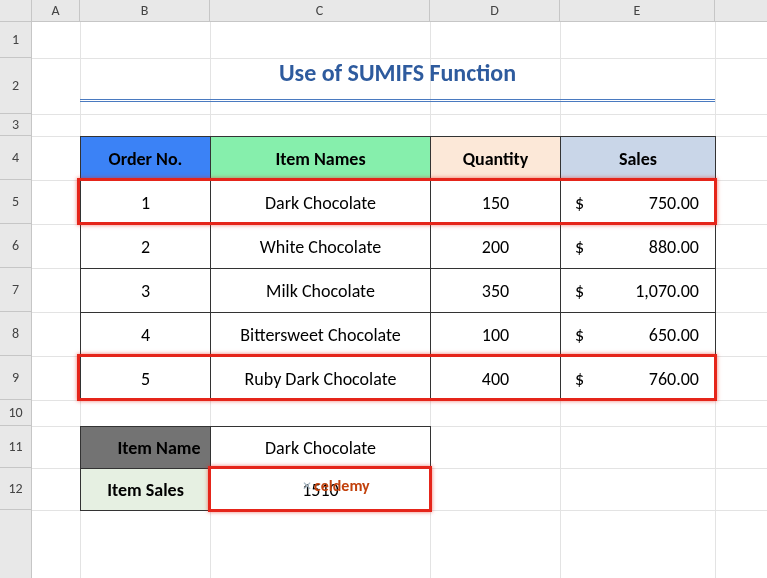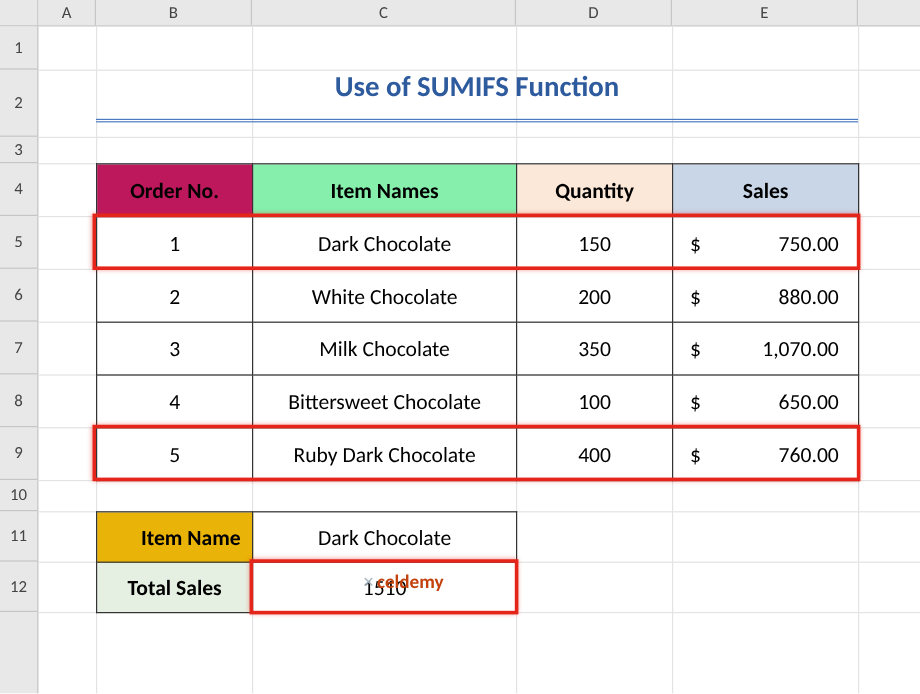--- a/index.html
+++ b/index.html
@@ -110,21 +110,21 @@
     border-collapse: collapse;
   }
   .tbl th, .tbl td {
     border: 1px solid #333;
     height: 44px;
     font-size: 18px;
     text-align: center;
     padding: 0 10px;
   }
   .tbl th { font-weight: bold; }
-  .th-b { width: 130px; background: #be185d; }
+  .th-b { width: 130px; background: #3b82f6; }
   .th-c { width: 220px; background: #86efac; }
   .th-d { width: 130px; background: #fce8d8; }
   .th-e { width: 155px; background: #c9d6e8; }
   .td-b { width: 130px; }
   .td-c { width: 220px; }
   .td-d { width: 130px; }
   .td-e { width: 155px; text-align: left; padding-left: 12px; }
   .sales-wrap {
     display: flex;
     justify-content: space-between;
@@ -141,21 +141,21 @@
     border-collapse: collapse;
   }
   .sub th, .sub td {
     border: 1px solid #333;
     height: 42px;
     font-size: 18px;
     text-align: center;
   }
   .sub-b { width: 130px; font-weight: bold; }
   .sub-c { width: 220px; }
-  .sub-itemname { background: #eab308; padding-left: 28px; }
+  .sub-itemname { background: #737373; padding-left: 28px; }
   .sub-total { background: #e6f0e2; }
 
   
   .hl {
     position: absolute;
     border: 3px solid #e5251a;
     pointer-events: none;
     box-shadow: 0 0 4px rgba(229,37,26,0.6);
   }
 
@@ -292,21 +292,21 @@
       </tbody>
         </table>
 
       <table class="sub">
         <tbody>
             <tr>
           <th class="sub-b sub-itemname">Item Name</th>
           <td class="sub-c">Dark Chocolate</td>
         </tr>
         <tr>
-          <th class="sub-b sub-total">Total Sales</th>
+          <th class="sub-b sub-total">Item Sales</th>
           <td class="sub-c">1510</td>
         </tr>
       </tbody>
         </table>
 
       <div class="hl" style="left:45px; top:156px; width:640px; height:47px;"></div>
       <div class="hl" style="left:45px; top:332px; width:640px; height:47px;"></div>
       <div class="hl" style="left:176px; top:444px; width:224px; height:46px;"></div>
 
       <div class="wm">

